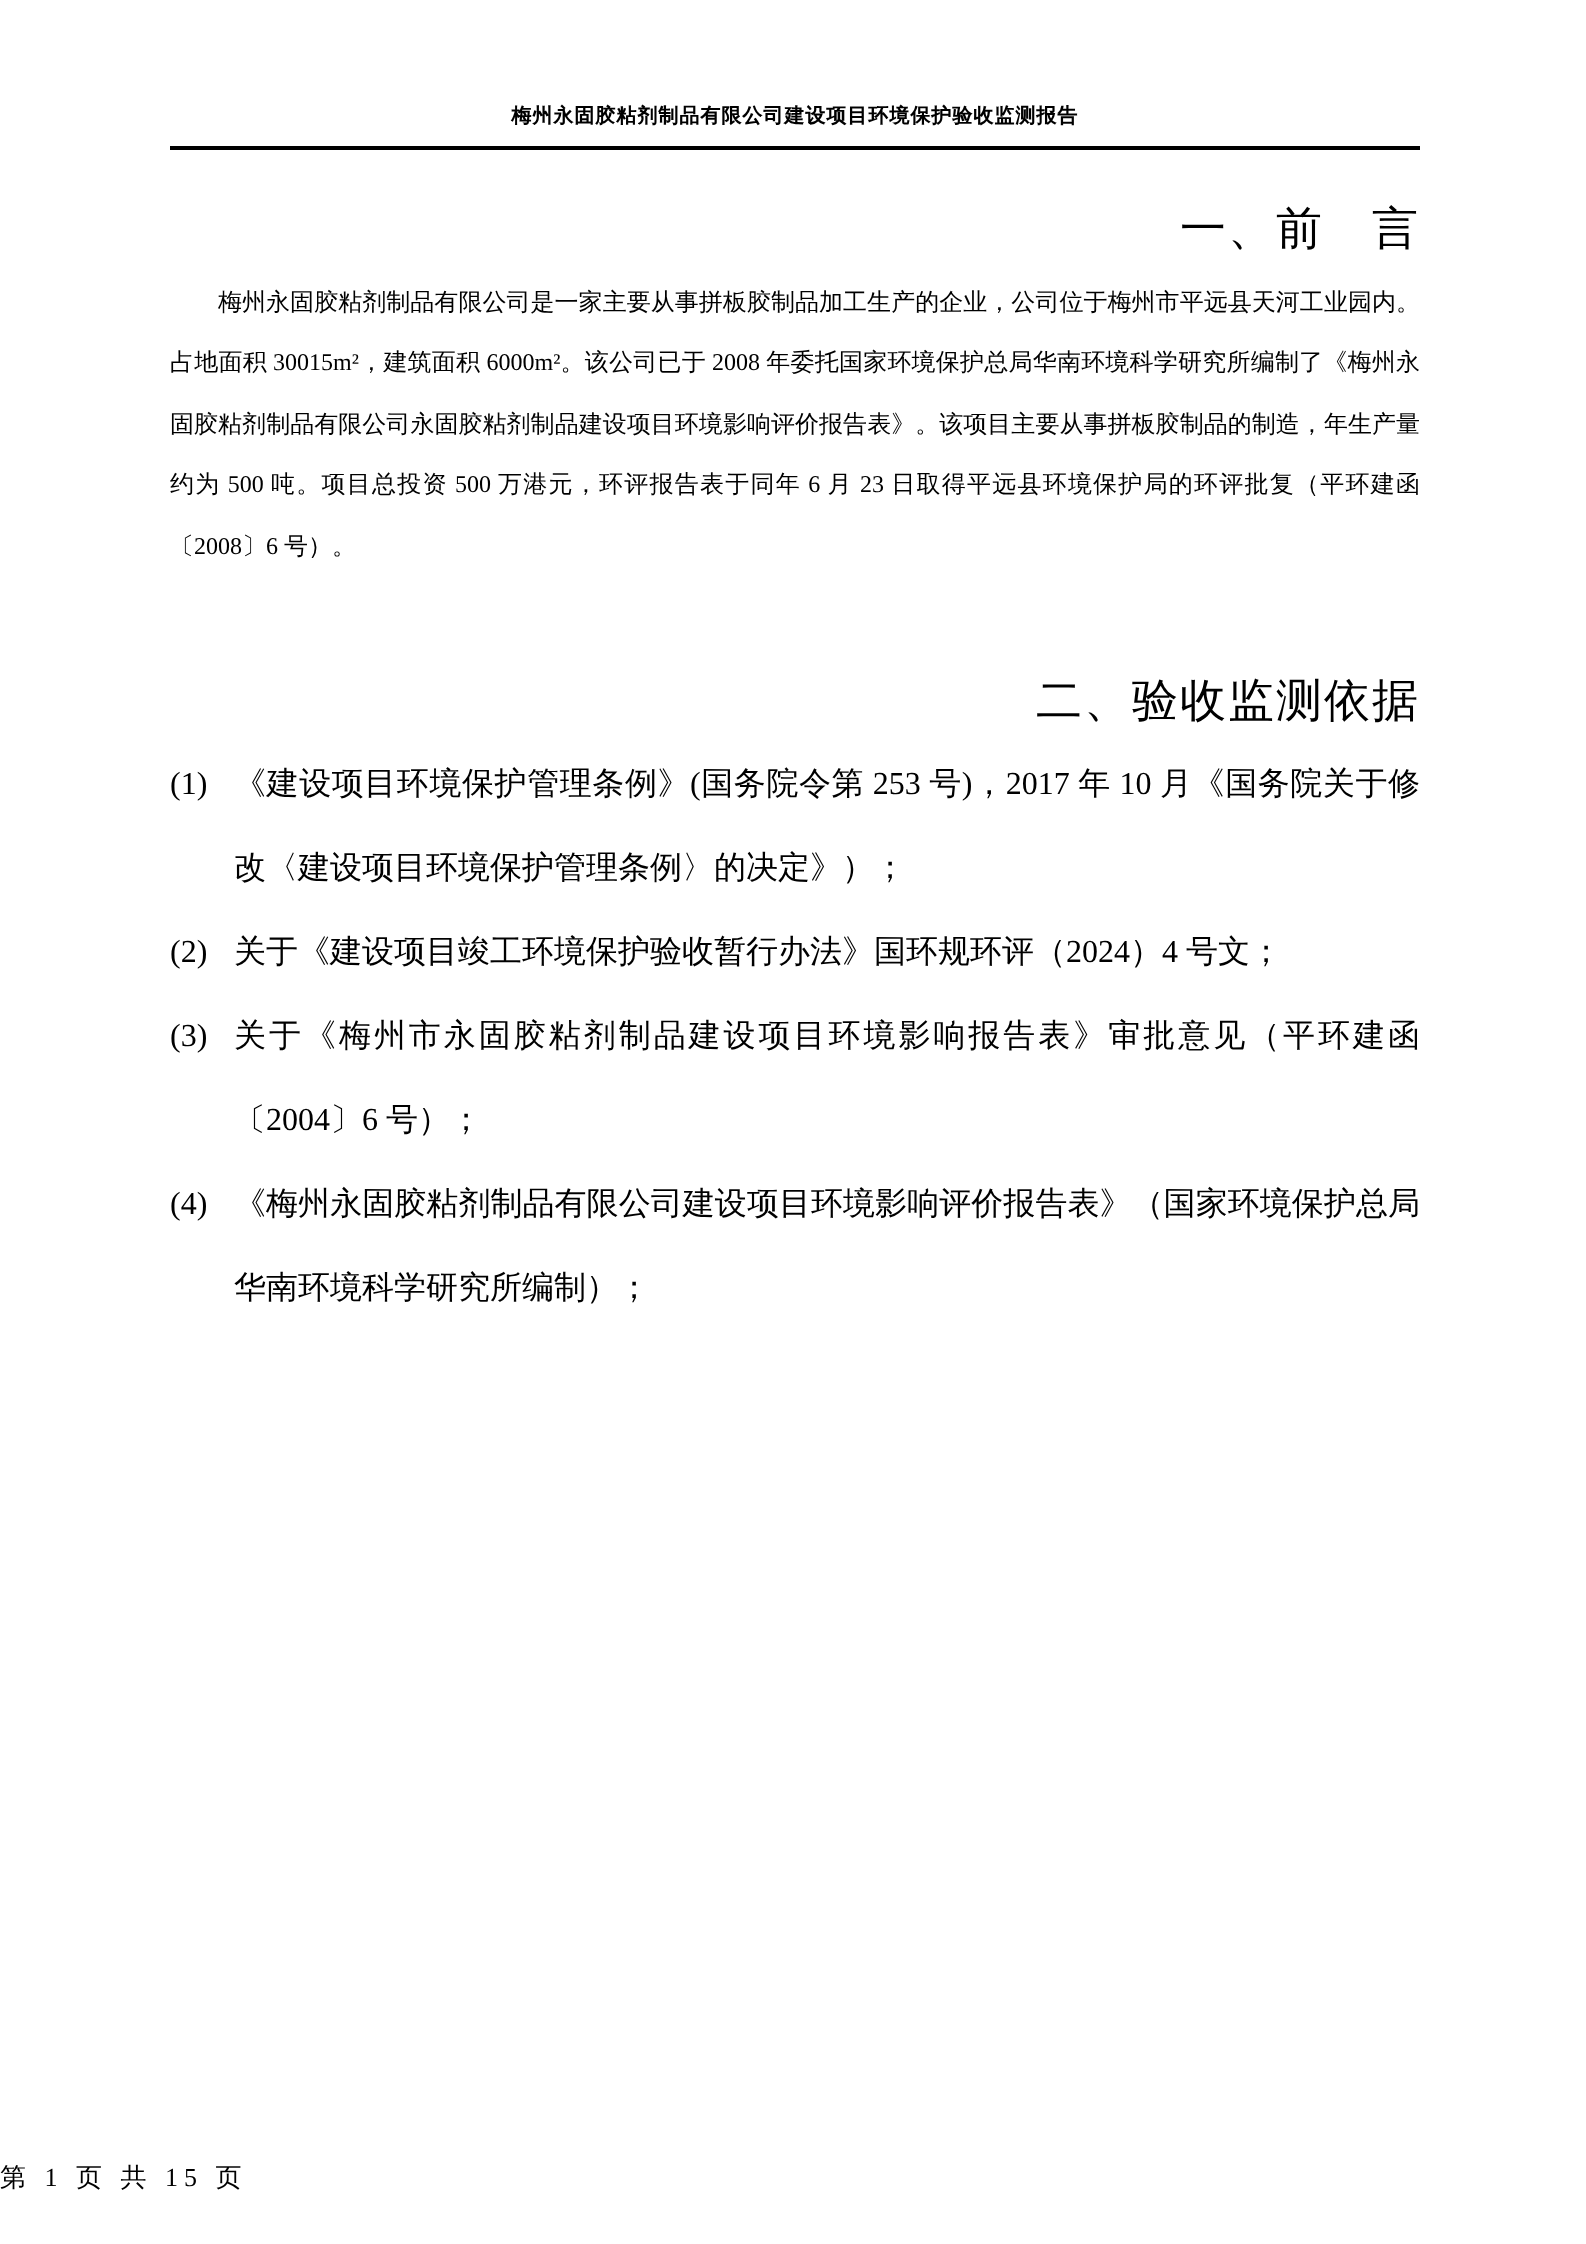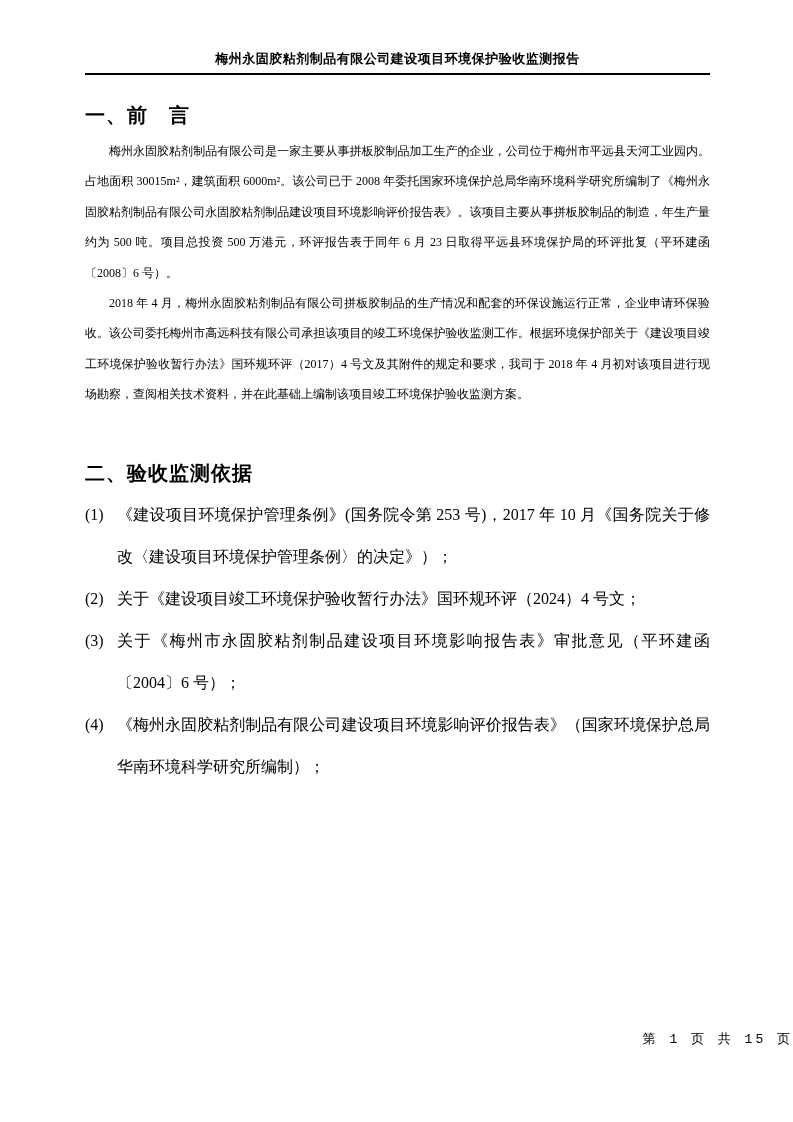--- a/index.html
+++ b/index.html
@@ -16,37 +16,37 @@
     font-family: "Liberation Serif", "DejaVu Serif", serif;
     overflow: hidden;
     box-sizing: border-box;
   }
   .doc-header {
     margin: 0 83px 0 85px;
     padding-top: 50px;
     text-align: center;
   }
   .doc-header-title {
-    font-size: 13px;
+    font-size: 10px;
     font-weight: bold;
     line-height: 17px;
     letter-spacing: 0.5px;
   }
   .header-rule {
     margin-top: 6px;
     border-bottom: 2px solid #000000;
     height: 0;
   }
   .doc-body {
     margin: 0 83px 0 85px;
   }
   .section-heading {
-    text-align: left;
-    font-size: 20px;
-    font-weight: bold;
+    text-align: right;
+    font-size: 23px;
+    font-weight: normal;
     line-height: 30px;
     margin: 25px 0 0 0;
     letter-spacing: 1px;
   }
   .section-heading.second {
     margin-top: 48px;
   }
   .paragraphs {
     margin-top: 6px;
   }
@@ -72,44 +72,42 @@
     flex-shrink: 0;
   }
   .ref-text {
     flex: 1;
     text-align: justify;
   }
   .doc-footer {
     position: absolute;
     left: 0;
     right: 0;
-    top: 1030px;
-    text-align: right;
+    top: 1080px;
+    text-align: left;
     font-size: 13px;
     letter-spacing: 3px;
-    font-family: Liberation Mono, monospace;
   }
 </style>
 </head>
 <body>
 
 <div class="page">
 
   <header class="doc-header">
     <div class="doc-header-title">梅州永固胶粘剂制品有限公司建设项目环境保护验收监测报告</div>
     <div class="header-rule"></div>
   </header>
 
   <main class="doc-body">
 
     <h1 class="section-heading">一、前　言</h1>
 
     <div class="paragraphs">
       <p class="body-paragraph">梅州永固胶粘剂制品有限公司是一家主要从事拼板胶制品加工生产的企业，公司位于梅州市平远县天河工业园内。占地面积 30015m²，建筑面积 6000m²。该公司已于 2008 年委托国家环境保护总局华南环境科学研究所编制了《梅州永固胶粘剂制品有限公司永固胶粘剂制品建设项目环境影响评价报告表》。该项目主要从事拼板胶制品的制造，年生产量约为 500 吨。项目总投资 500 万港元，环评报告表于同年 6 月 23 日取得平远县环境保护局的环评批复（平环建函〔2008〕6 号）。</p>
-      <p class="body-paragraph">2018 年 4 月，梅州永固胶粘剂制品有限公司拼板胶制品的生产情况和配套的环保设施运行正常，企业申请环保验收。该公司委托梅州市高远科技有限公司承担该项目的竣工环境保护验收监测工作。根据环境保护部关于《建设项目竣工环境保护验收暂行办法》国环规环评（2017）4 号文及其附件的规定和要求，我司于 2018 年 4 月初对该项目进行现场勘察，查阅相关技术资料，并在此基础上编制该项目竣工环境保护验收监测方案。</p>
     </div>
 
     <h1 class="section-heading second">二、验收监测依据</h1>
 
     <ol class="ref-list">
       <li class="ref-item">
         <span class="ref-marker">(1)</span>
         <span class="ref-text">《建设项目环境保护管理条例》(国务院令第 253 号)，2017 年 10 月《国务院关于修改〈建设项目环境保护管理条例〉的决定》）；</span>
       </li>
       <li class="ref-item">

